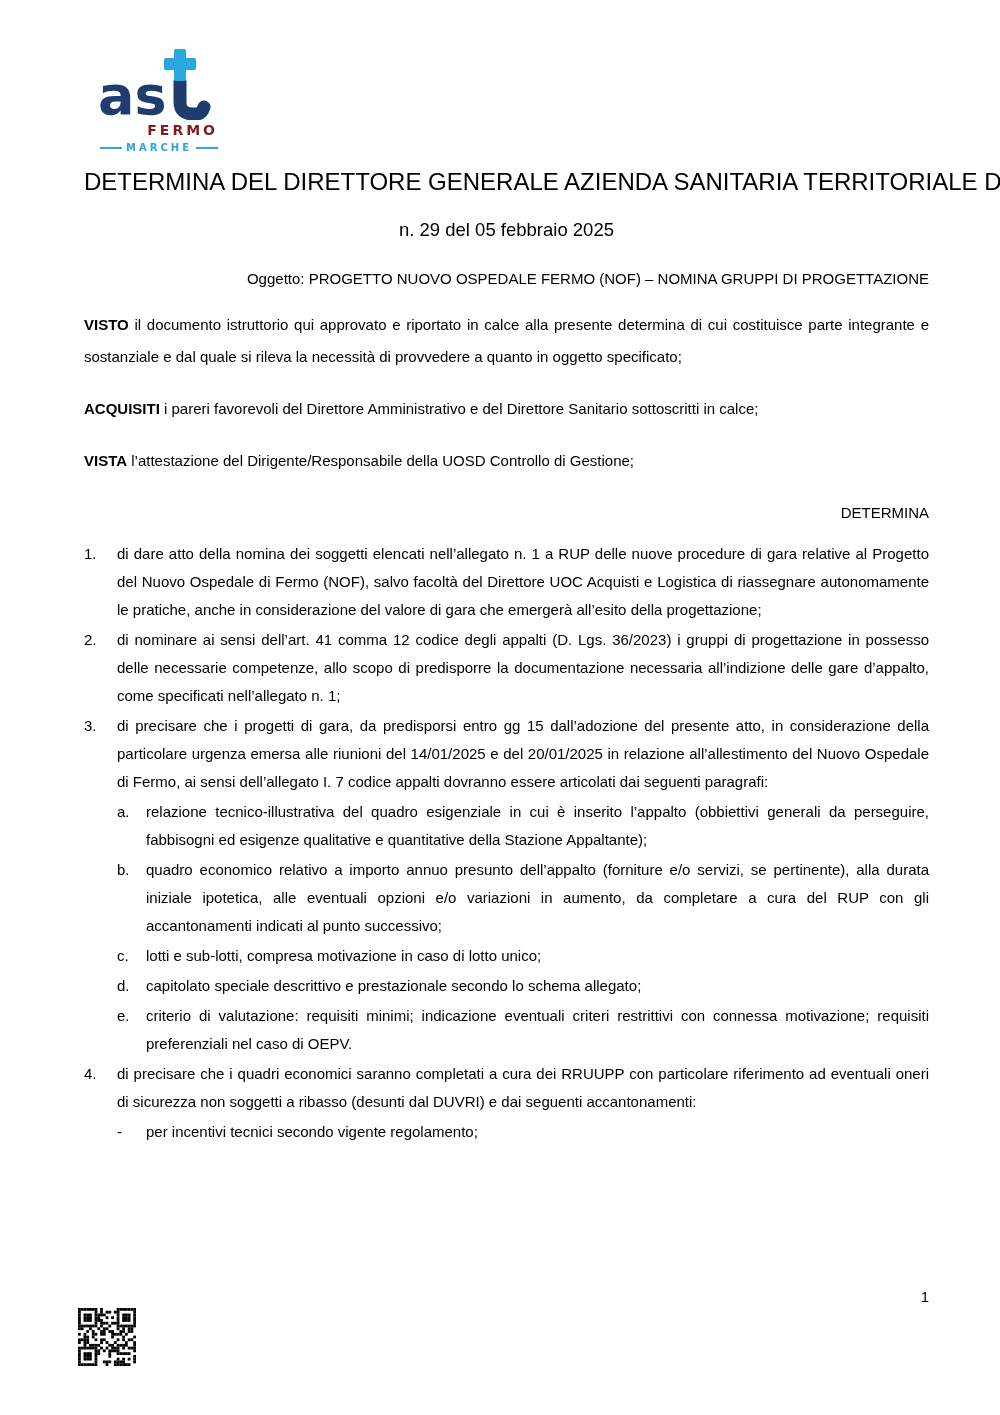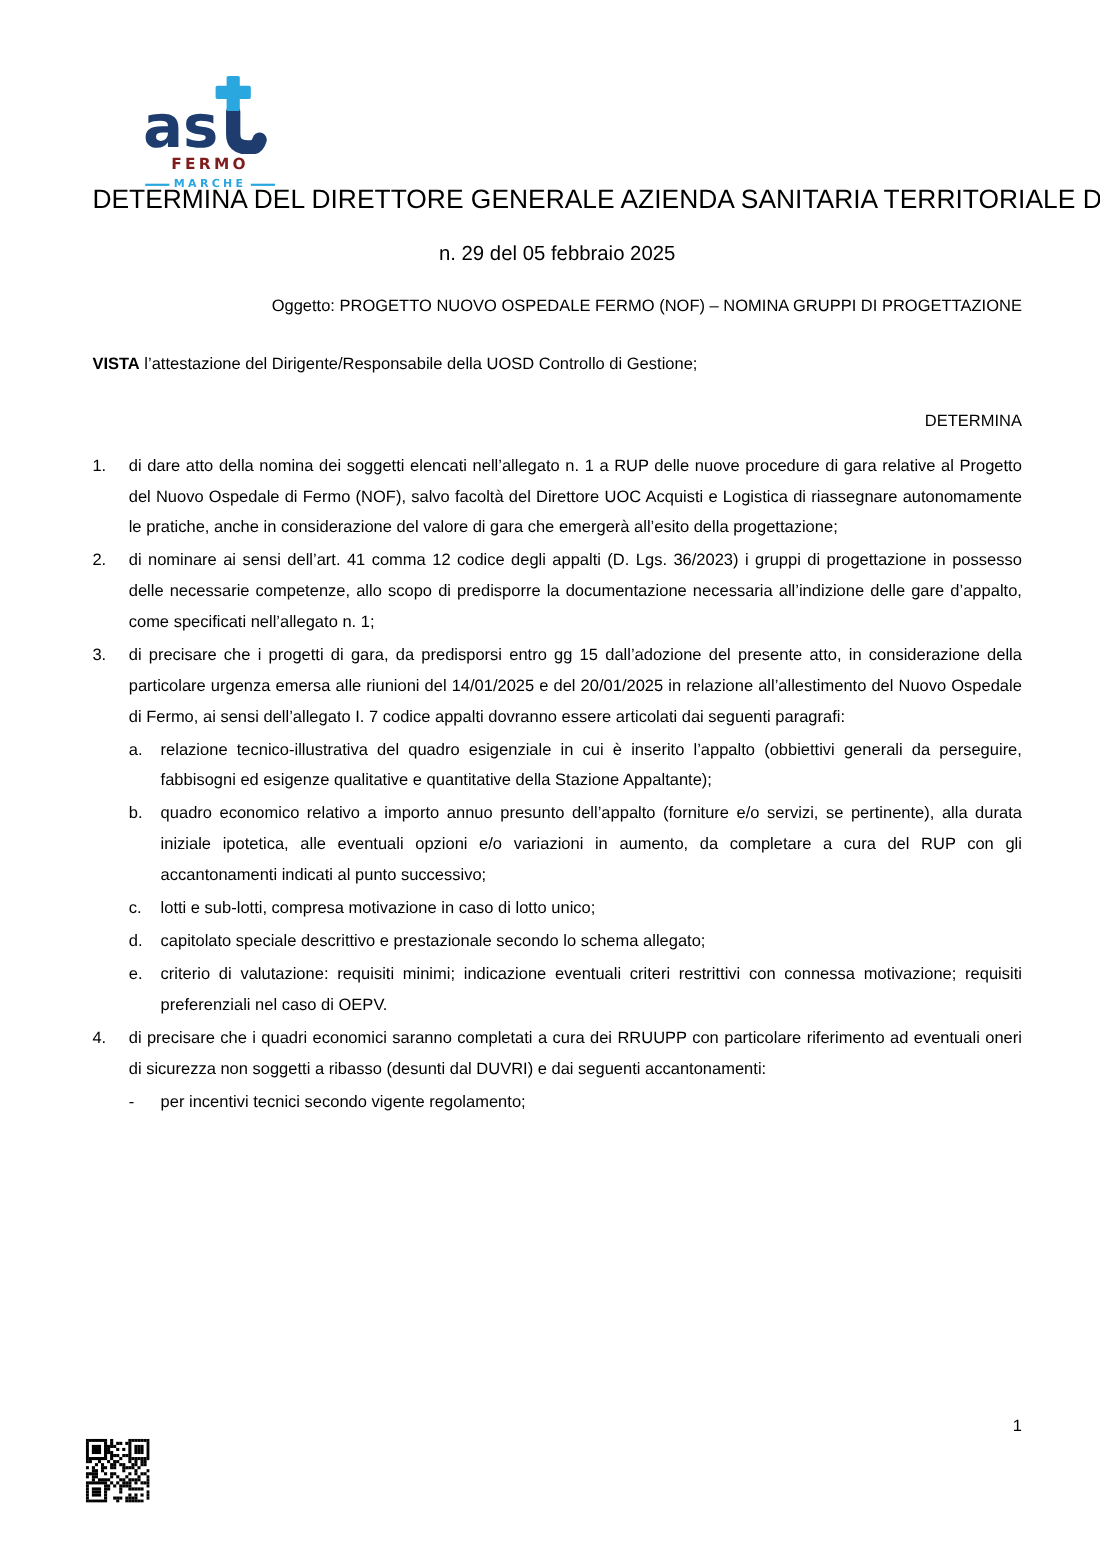--- a/index.html
+++ b/index.html
@@ -5,21 +5,21 @@
   html,body{margin:0;padding:0;background:#fff;}
   .page{
     position:relative;
     width:1000px;height:1415px;
     background:#fff;
     font-family:"Liberation Sans",sans-serif;
     font-size:15px;color:#000;
     overflow:hidden;
   }
   
-  .logo{position:absolute;left:100px;top:68px;width:118px;text-align:center;margin-left:32px;}
+  .logo{position:absolute;left:100px;top:48px;width:118px;text-align:right;}
   .logo-svg{display:block;margin:0 auto;}
   .logo-fermo{
     font-family:"DejaVu Sans",sans-serif;
     font-weight:bold;font-size:14px;letter-spacing:3px;
     color:#7f1d1d;margin-top:2px;
   }
   .logo-marche-row{display:flex;align-items:center;justify-content:center;margin-top:4px;}
   .mline{display:inline-block;height:2px;width:26px;background:#2aa7df;}
   .logo-marche{
     font-family:"DejaVu Sans",sans-serif;
@@ -65,20 +65,28 @@
       <span class="mline"></span>
     </div>
   </div>
 
   <div class="content">
 
     <div class="title">DETERMINA DEL DIRETTORE GENERALE AZIENDA SANITARIA TERRITORIALE DI FERMO</div>
     <div class="subtitle">n. 29 del 05 febbraio 2025</div>
     <div class="subject">Oggetto: PROGETTO NUOVO OSPEDALE FERMO (NOF) – NOMINA GRUPPI DI PROGETTAZIONE</div>
 
+    <p class="para first">
+      <strong>VISTO</strong>
+      <span>il documento istruttorio qui approvato e riportato in calce alla presente determina di cui costituisce parte integrante e sostanziale e dal quale si rileva la necessità di provvedere a quanto in oggetto specificato;</span>
+    </p>
+    <p class="para">
+      <strong>ACQUISITI</strong>
+      <span>i pareri favorevoli del Direttore Amministrativo e del Direttore Sanitario sottoscritti in calce;</span>
+    </p>
     <p class="para">
       <strong>VISTA</strong>
       <span>l’attestazione del Dirigente/Responsabile della UOSD Controllo di Gestione;</span>
     </p>
 
     <div class="determina">DETERMINA</div>
 
     <div class="list">
 
       <div class="li">

